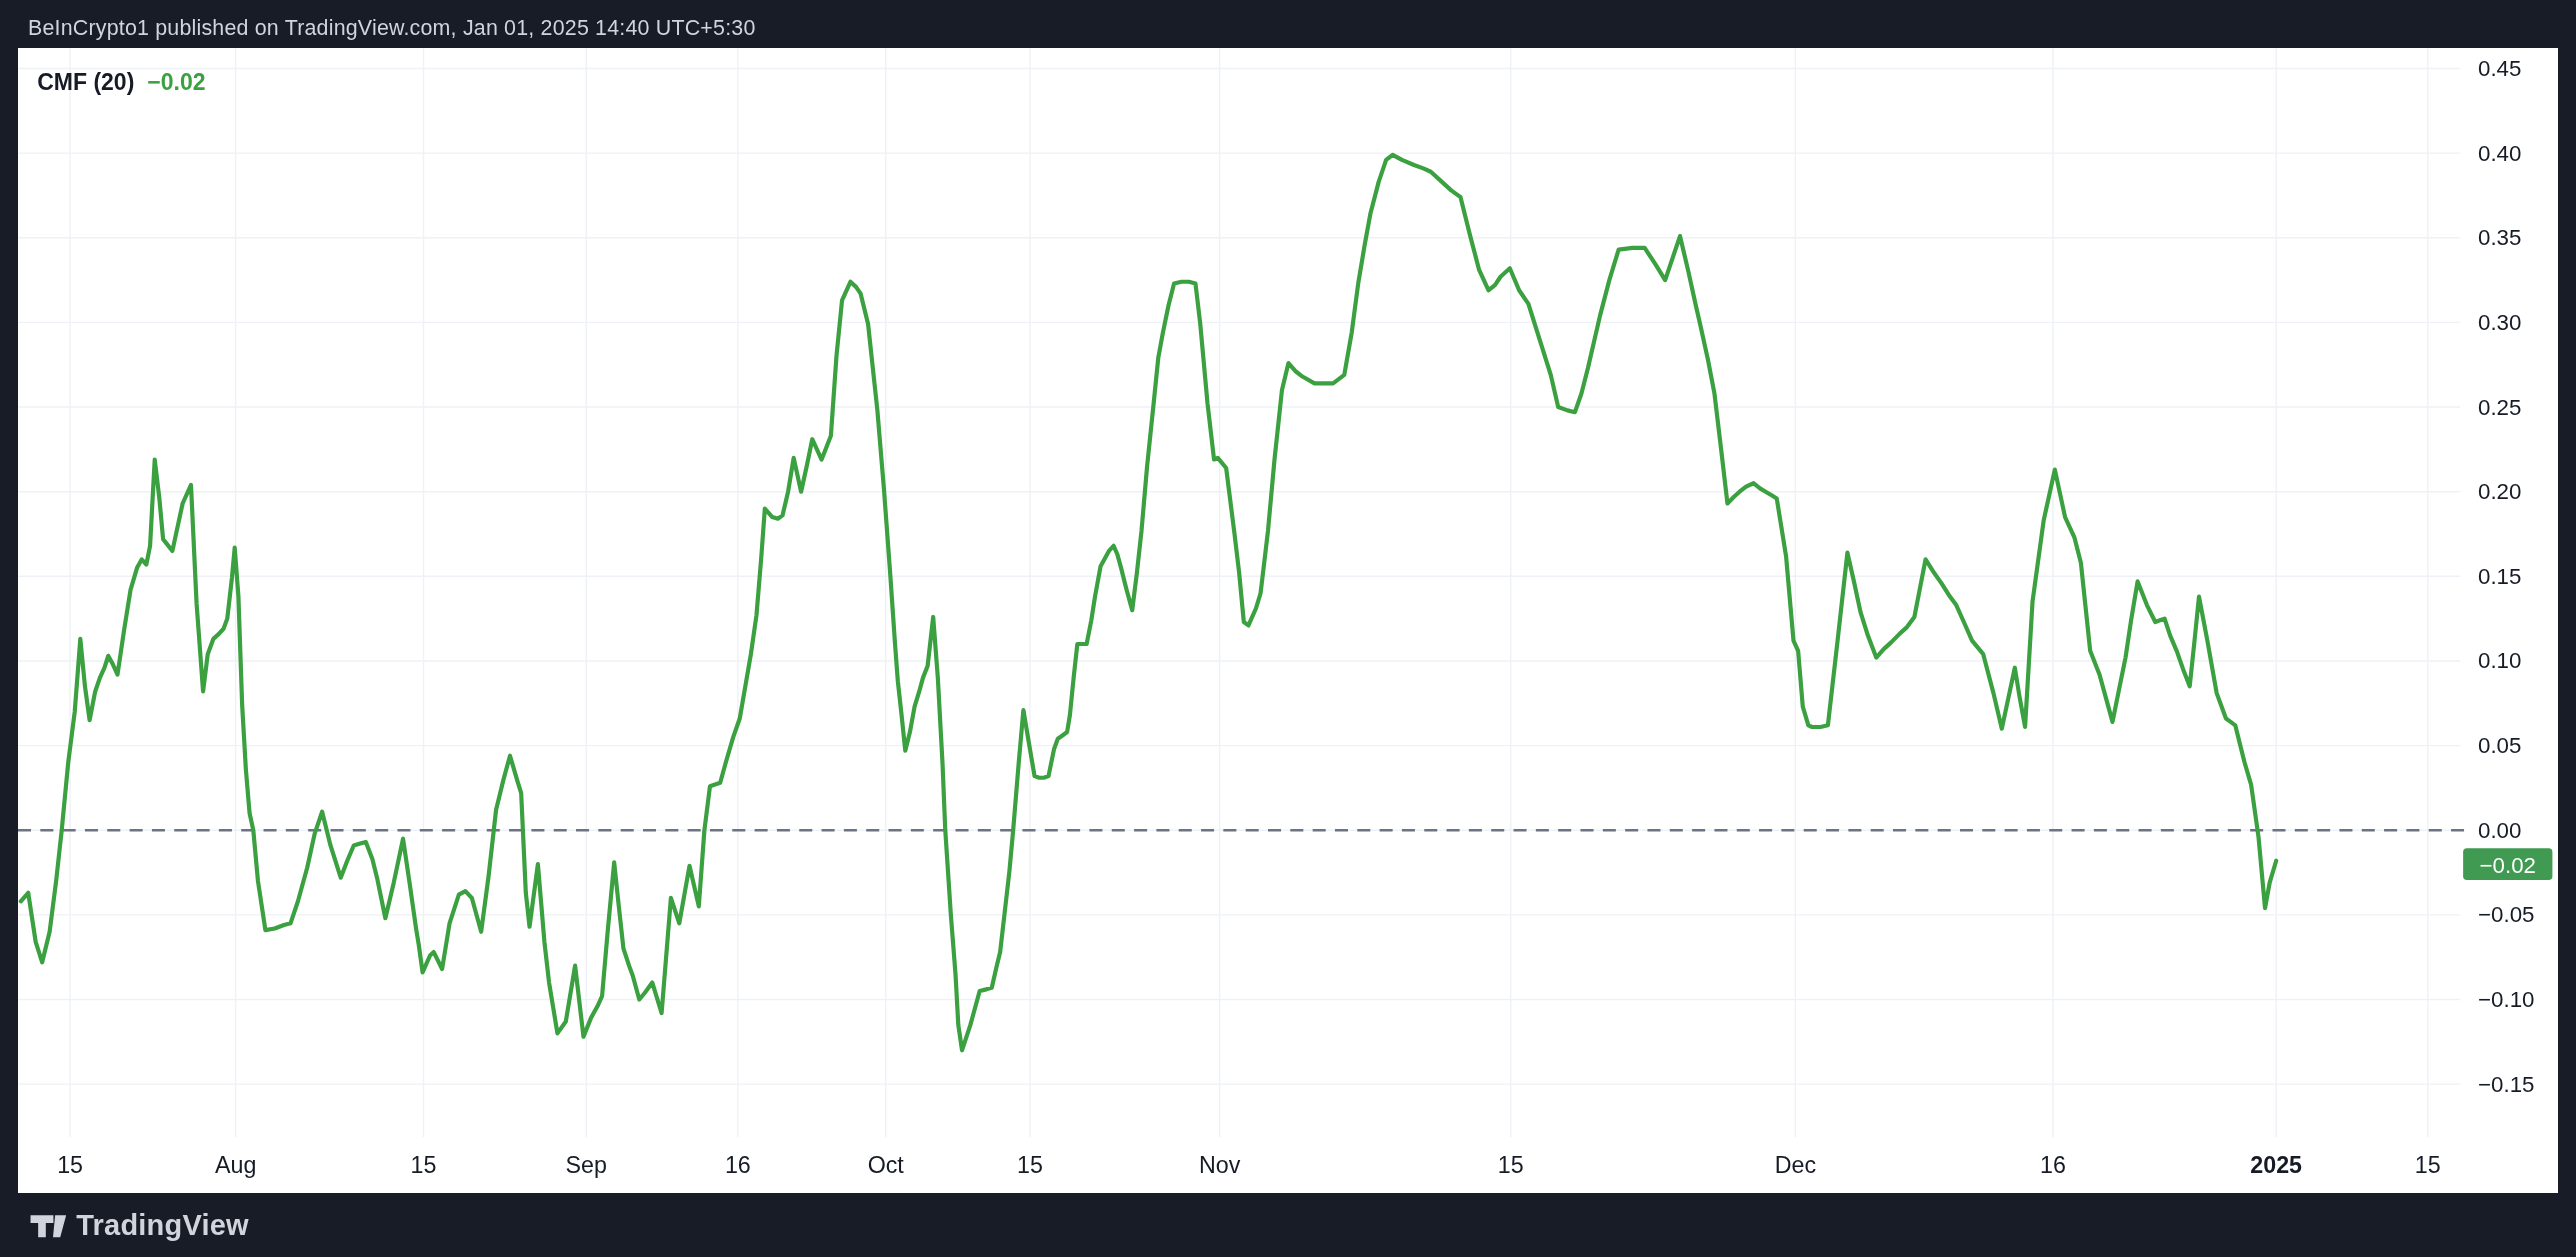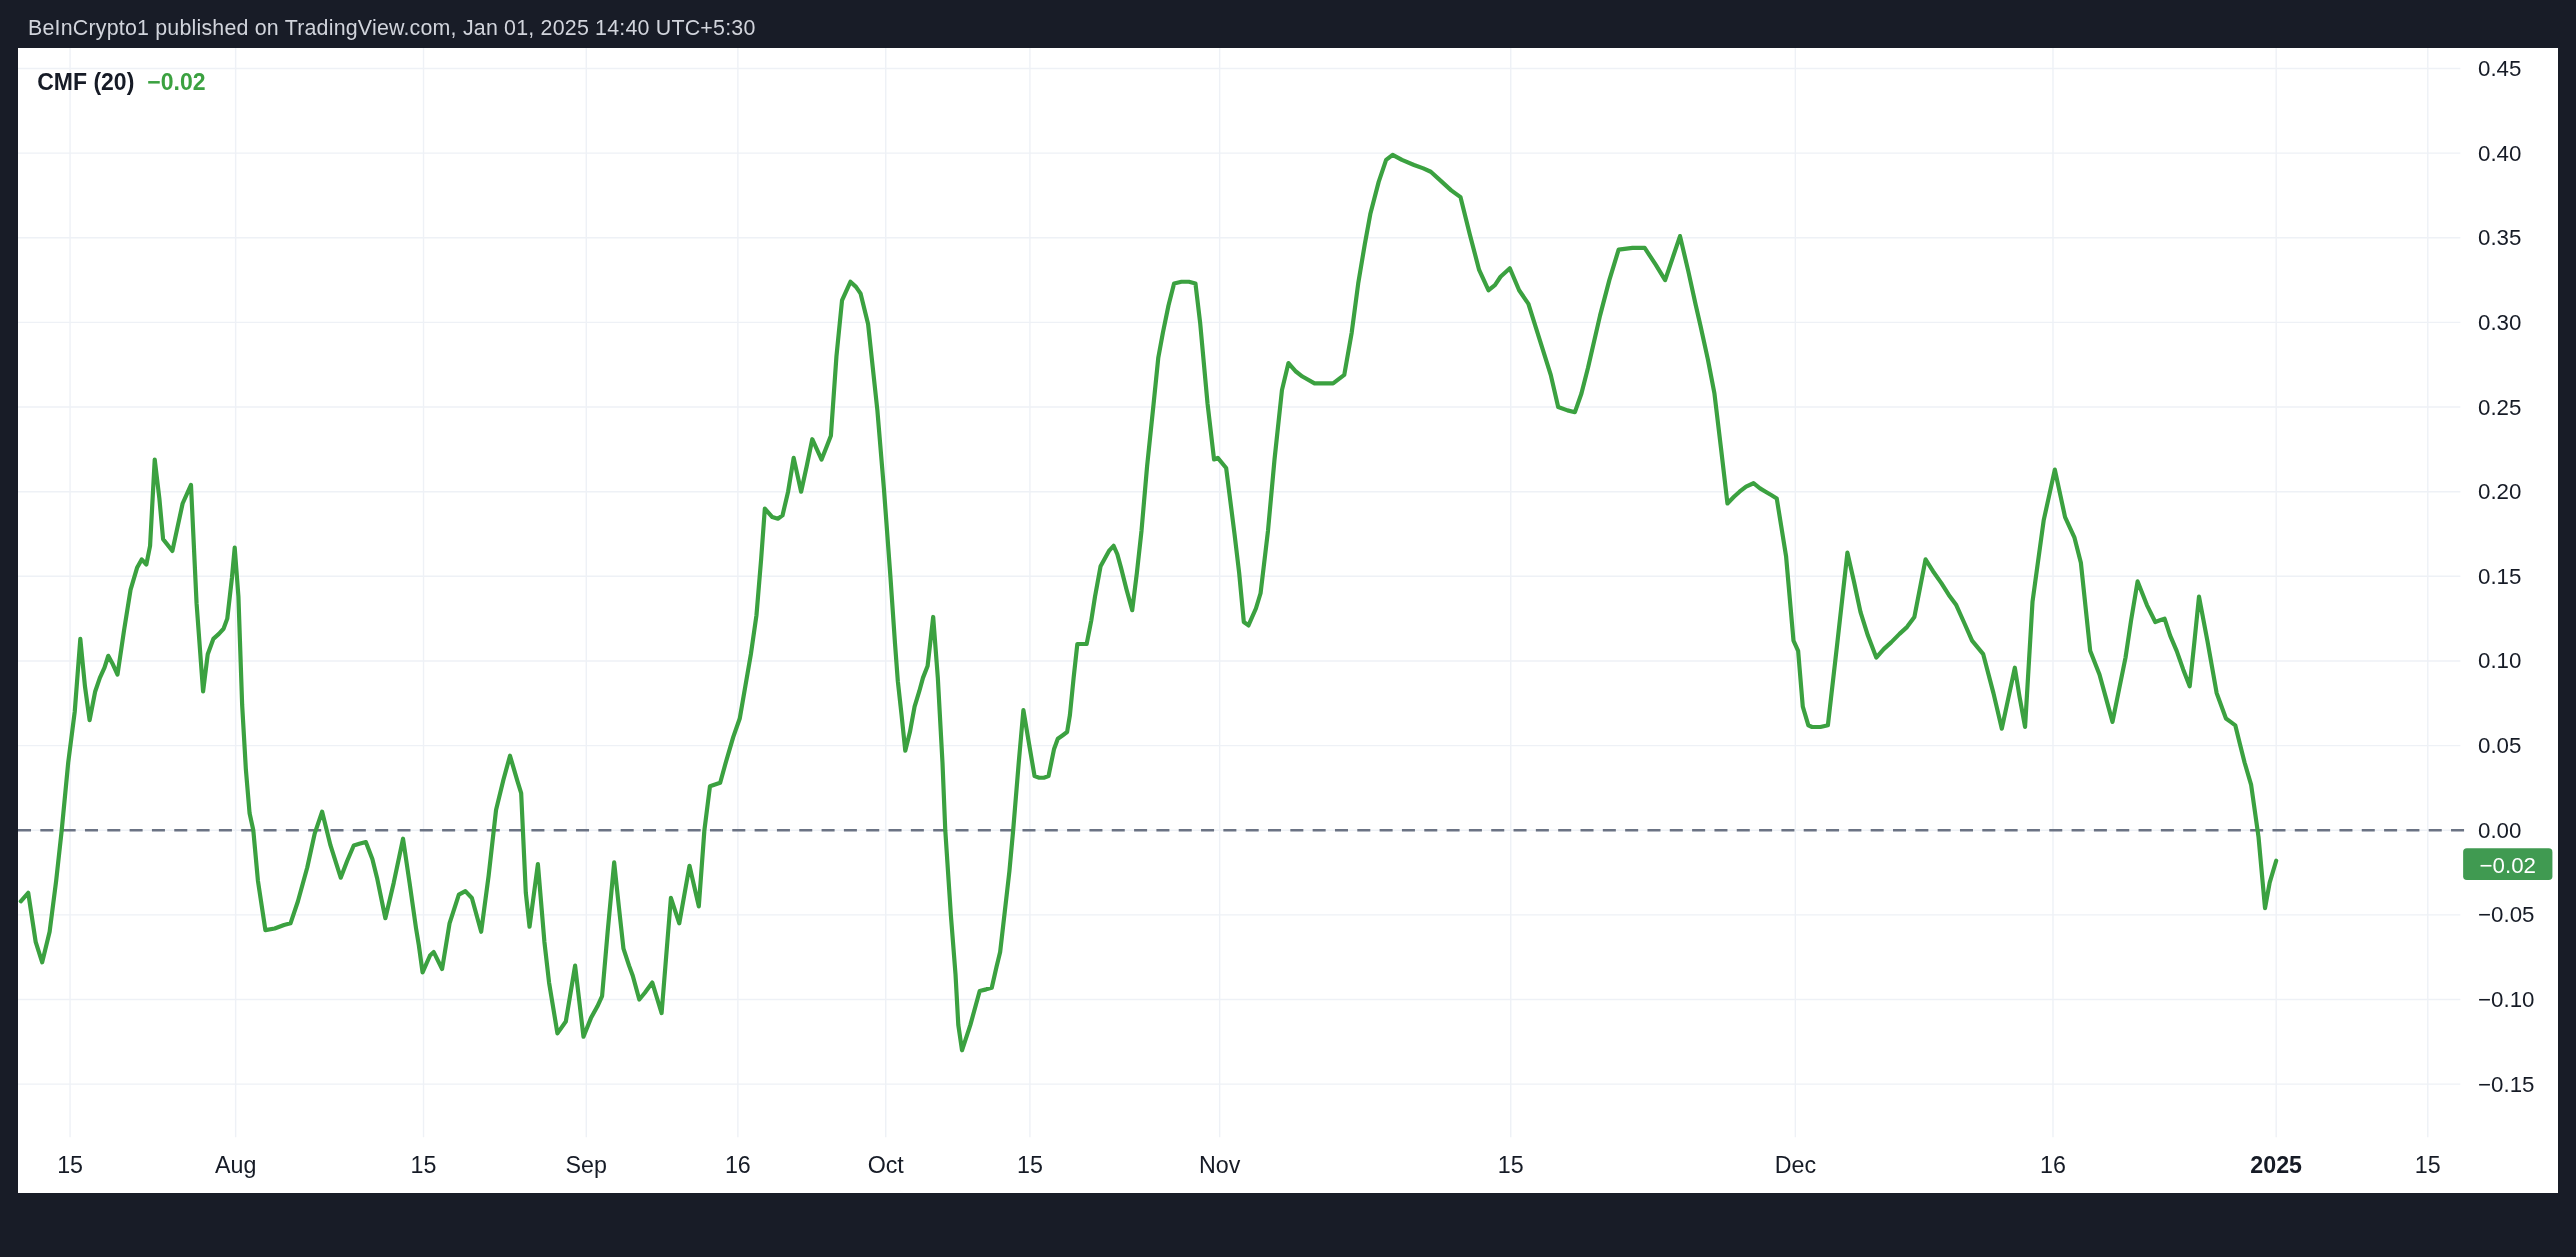--- a/index.html
+++ b/index.html
@@ -96,15 +96,24 @@
         <g>
           <rect x="2648" y="912.4" width="96" height="34" rx="4" fill="#409a51"></rect>
           <text x="2696" y="930.4" font-size="24" fill="#ffffff" text-anchor="middle" dominant-baseline="central">−0.02</text>
         </g>
       </svg>
     <div class="legend">
       <span>CMF (20)</span><span class="val">−0.02</span>
     </div>
   </div>
 
+  <div class="bottom-bar">
+    <div class="tv-logo">
+      <svg width="39" height="39" viewBox="0 0 46 46" aria-hidden="true">
+        <path d="M3 11 H30 V20 H21 V37 H12 V20 H3 Z" fill="#d1d4dc"></path>
+        <path d="M32 11 H45 L38 37 H29.5 Z" fill="#d1d4dc"></path>
+      </svg>
+      <span class="brand">TradingView</span>
+    </div>
+  </div>
 
 </div>
 
 
 </body></html>

